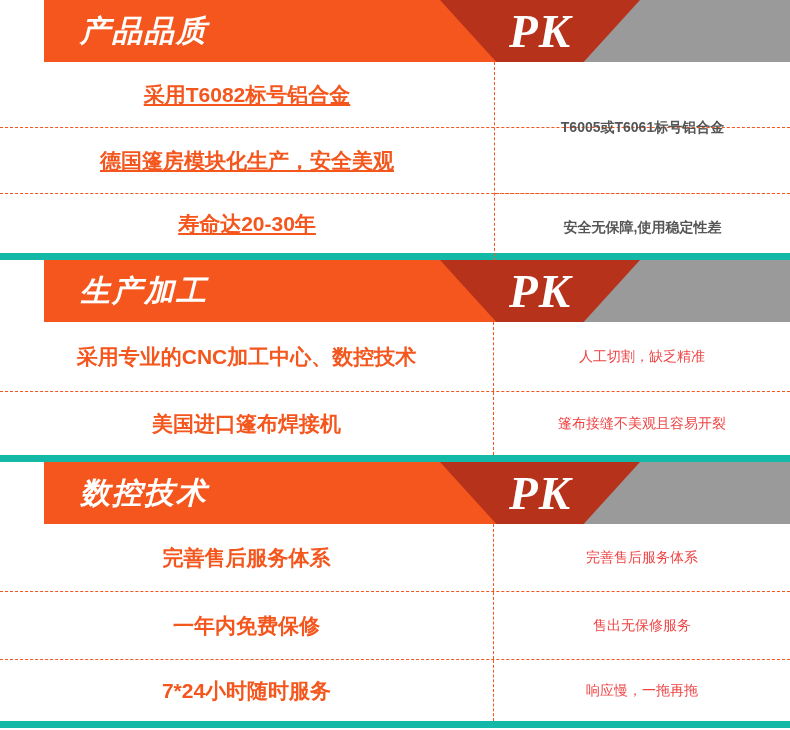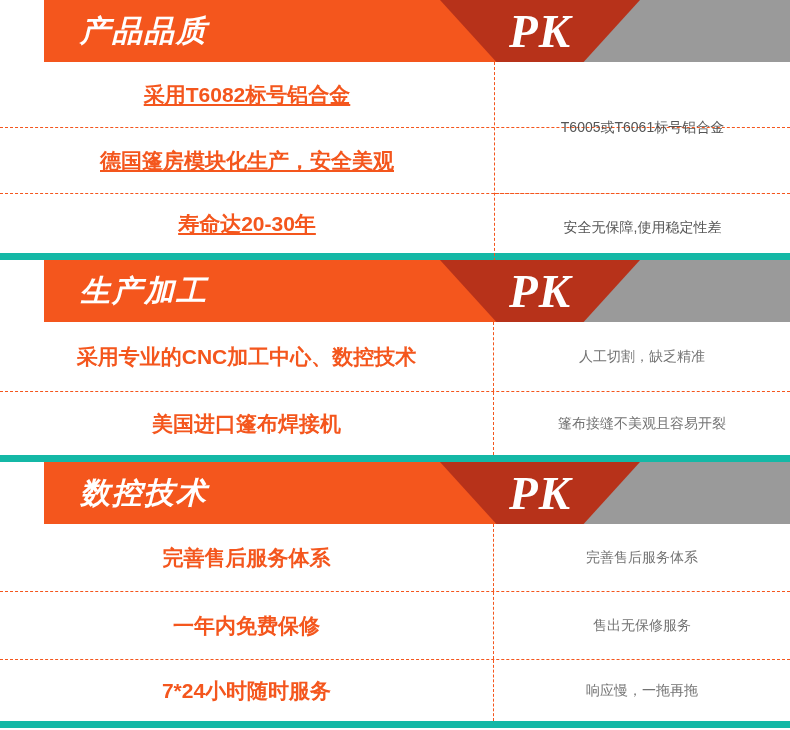--- a/index.html
+++ b/index.html
@@ -111,21 +111,21 @@
     text-align: center;
     padding: 0 12px;
     border-right: 1px dashed #f4561d;
   }
   .cell-right {
     width: 296px;
     box-sizing: border-box;
     display: flex;
     align-items: center;
     justify-content: center;
-    color: #737373;
+    color: #ef4444;
     font-size: 14px;
     text-align: right;
     padding: 0 10px;
   }
   .h66 { height: 66px; }
   .h70 { height: 70px; }
   .h68 { height: 68px; }
 
   
   .rowgroup {
@@ -145,20 +145,21 @@
   }
   .rg-right .sub {
     display: flex;
     align-items: center;
     justify-content: center;
     color: #555555;
     font-size: 14px;
     text-align: center;
     padding: 0 10px;
     box-sizing: border-box;
+    font-weight: bold;
   }
   .rg-left .row {
     border-right: none;
   }
   .rg-left .cell-left {
     width: 494px;
     border-right: none;
     text-decoration: underline;
   }
 </style>

